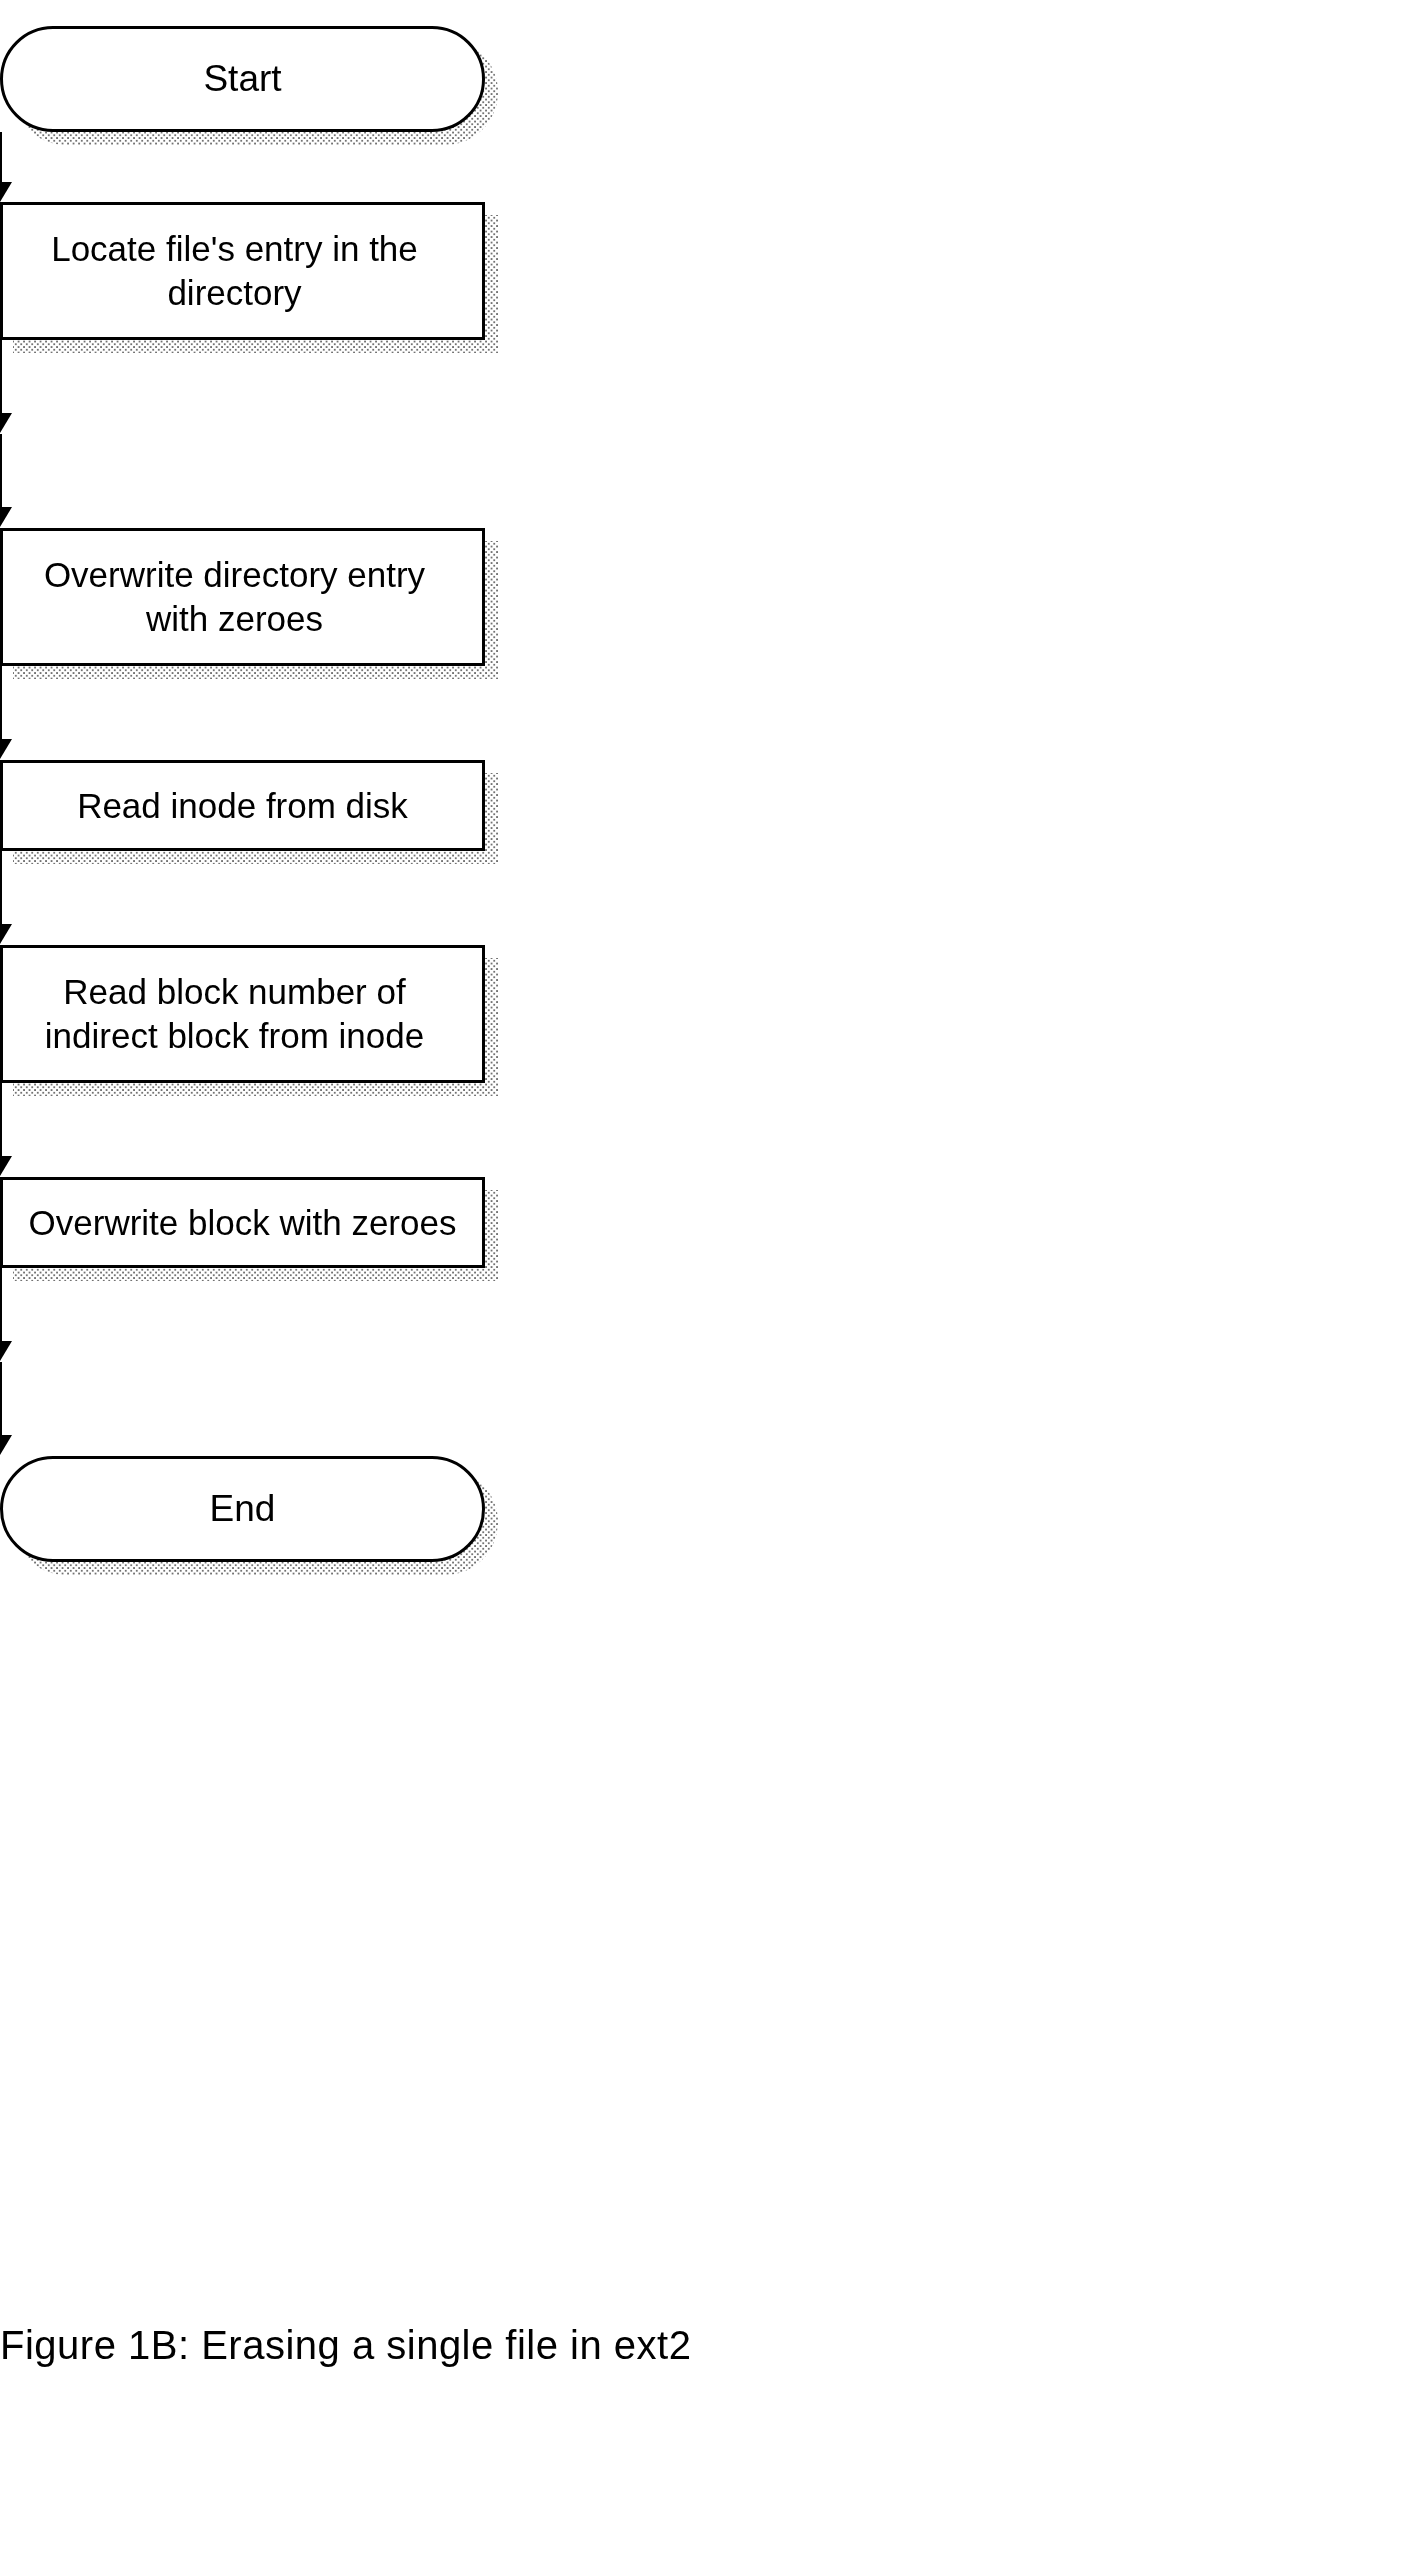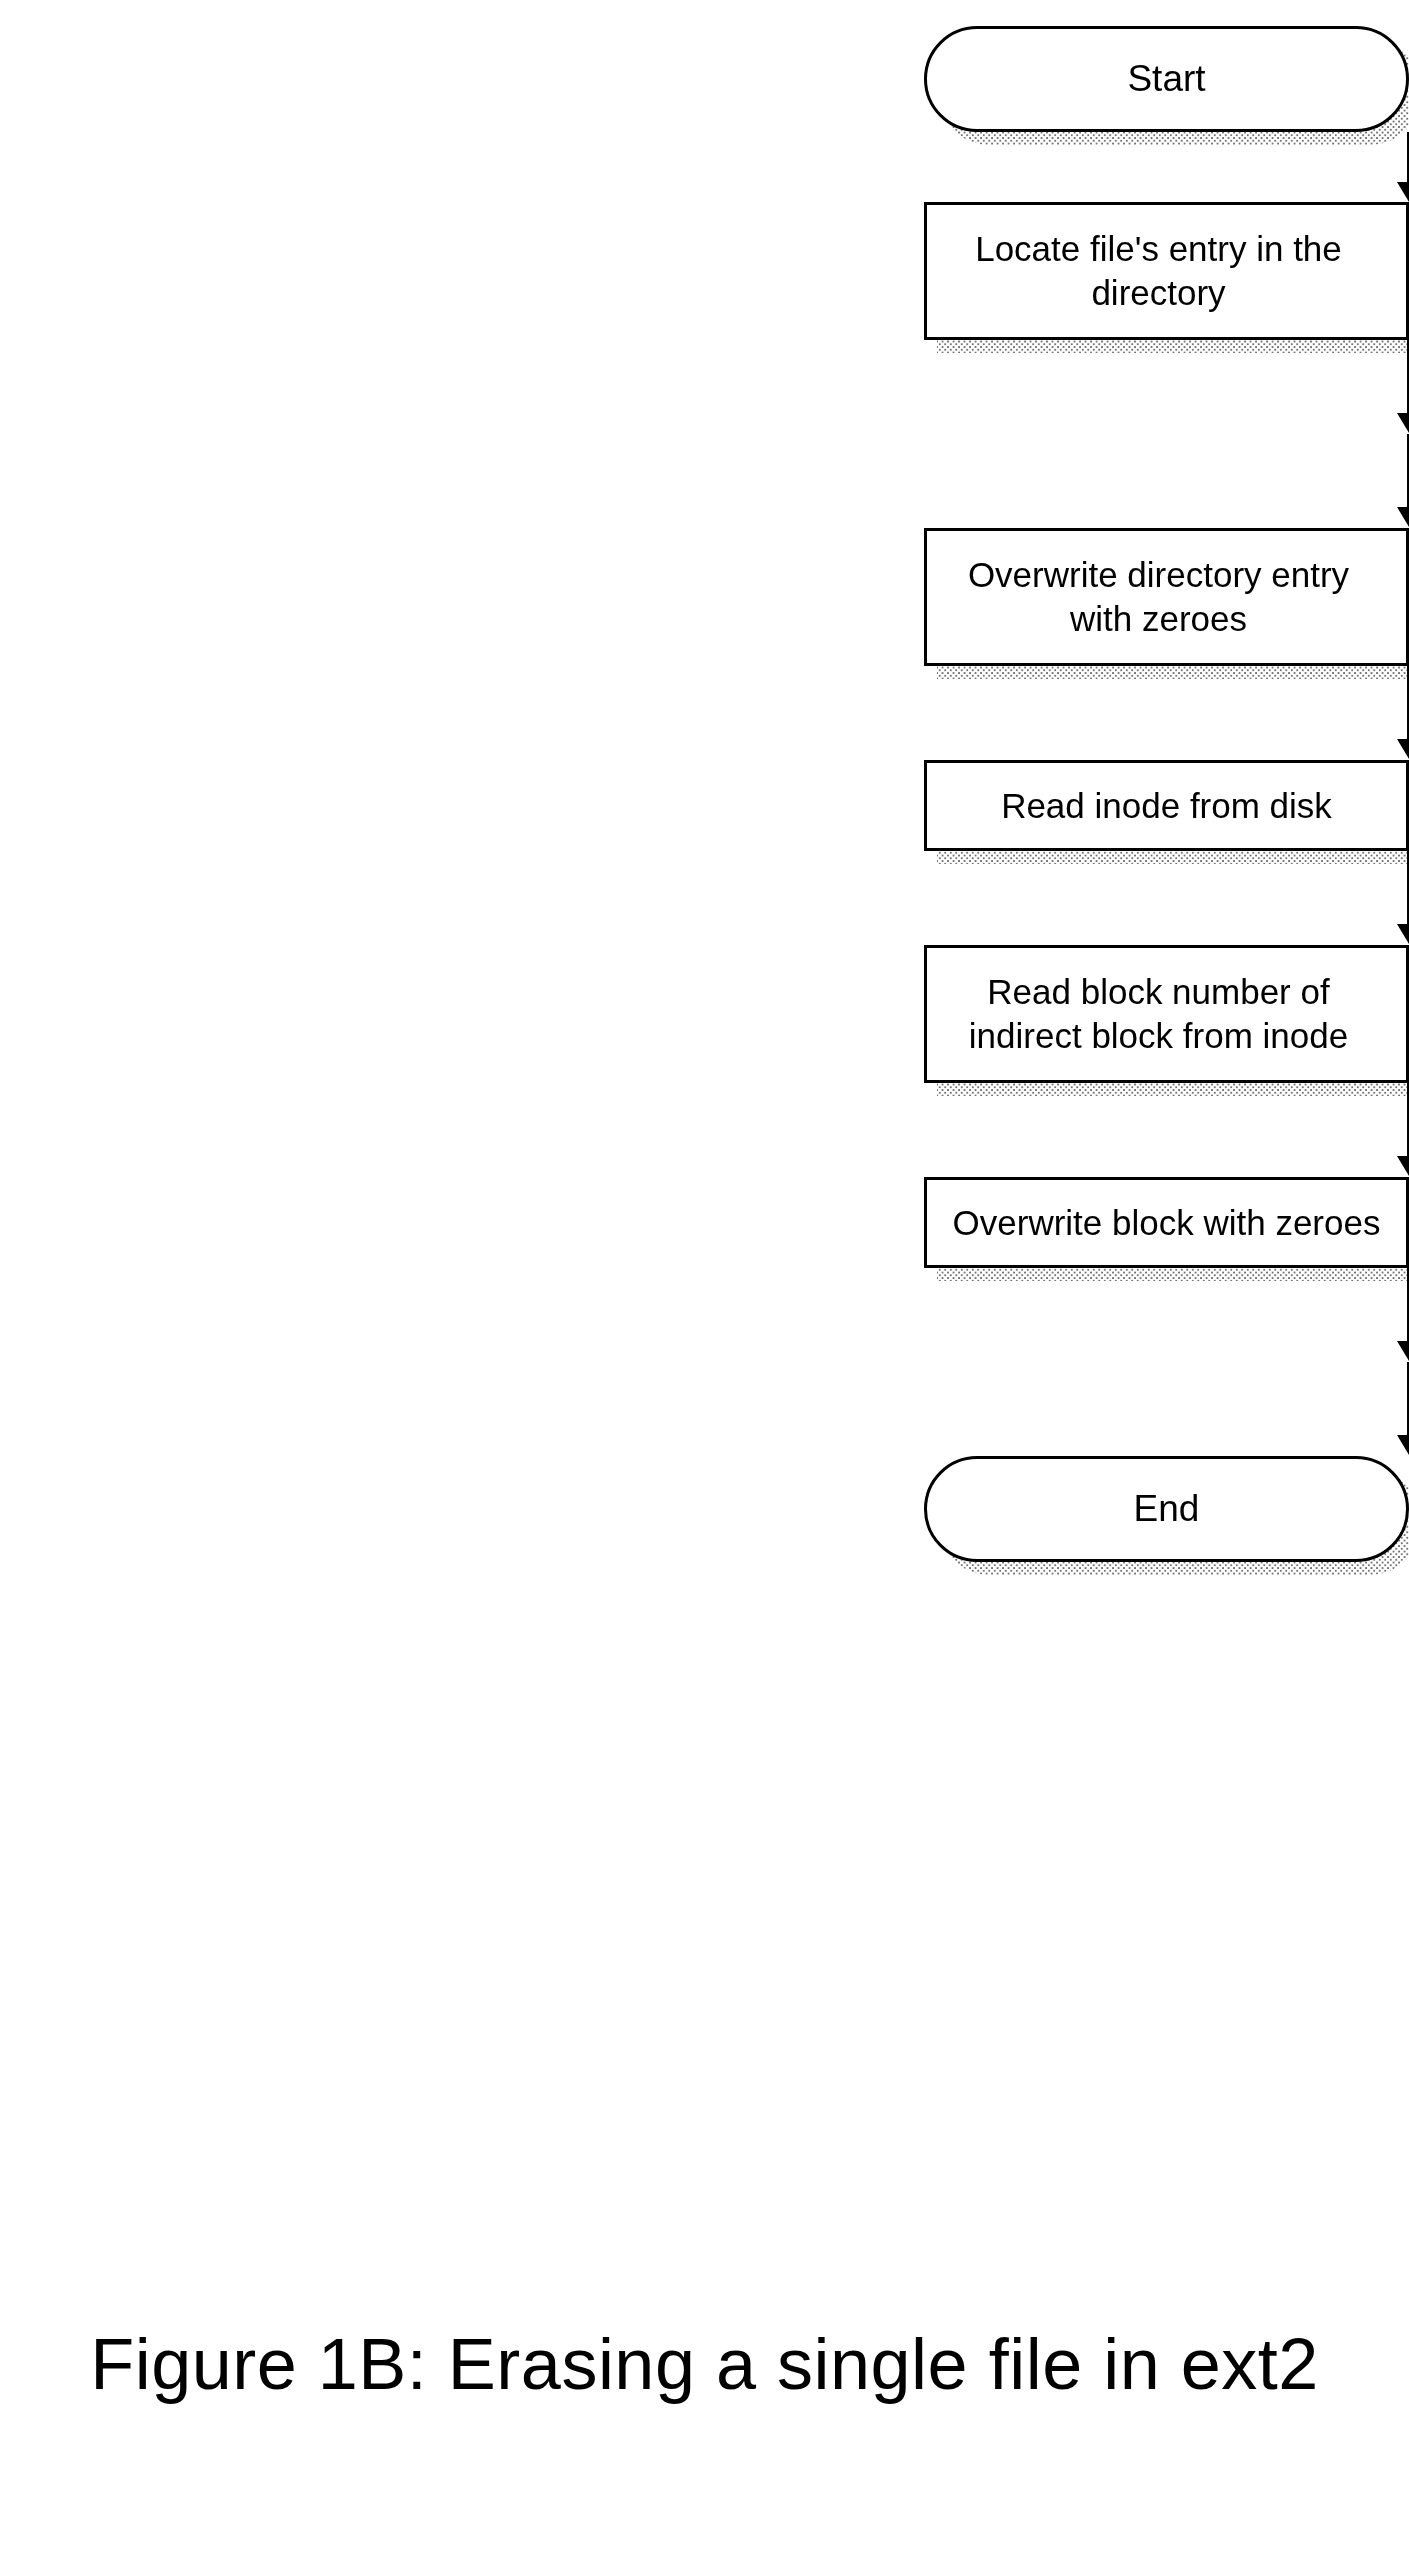--- a/index.html
+++ b/index.html
@@ -14,21 +14,21 @@
     position: relative;
     background: #ffffff;
   }
   .flow {
     position: absolute;
     top: 26px;
     left: 0;
     width: 100%;
     display: flex;
     flex-direction: column;
-    align-items: flex-end;
+    align-items: flex-start;
   }
   .node-wrap {
     position: relative;
     margin: 0;
   }
   .shadow-terminator,
   .shadow-process {
     position: absolute;
     top: 13px;
     left: 13px;
@@ -99,22 +99,22 @@
   .arrow.gap-a  .shaft { height: 50px; }
   .arrow.gap-a  .head  { top: 50px; }
   .arrow.gap-b  { height: 94px; }
   .arrow.gap-b  .shaft { height: 73px; }
   .arrow.gap-b  .head  { top: 73px; }
 
   .caption {
     position: absolute;
     left: 0;
     width: 100%;
-    text-align: center;
-    font-size: 72px;
+    text-align: left;
+    font-size: 40px;
     color: #000;
     letter-spacing: 0.5px;
   }
 </style>
 </head>
 <body>
 
 <div class="page">
   <div class="flow">
 

